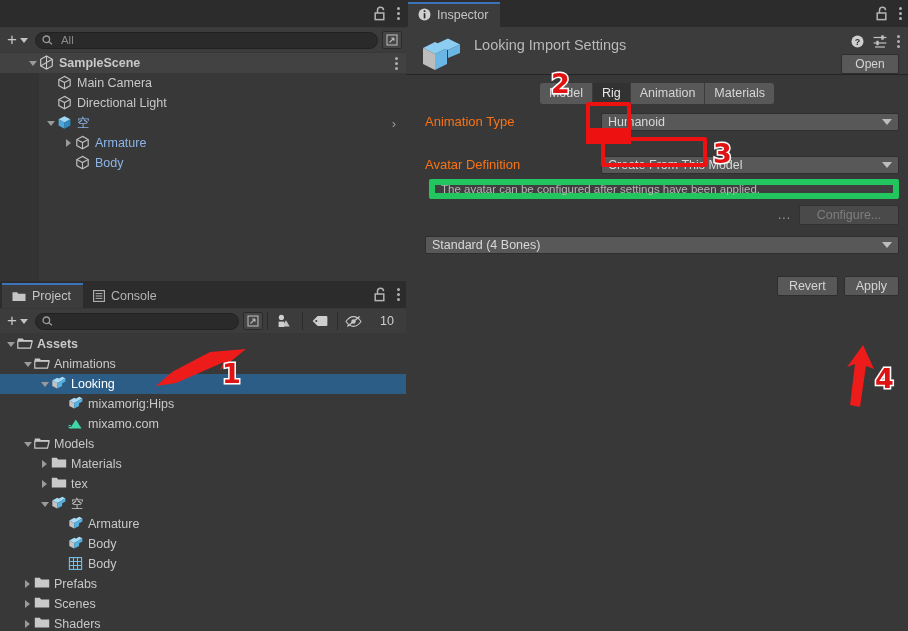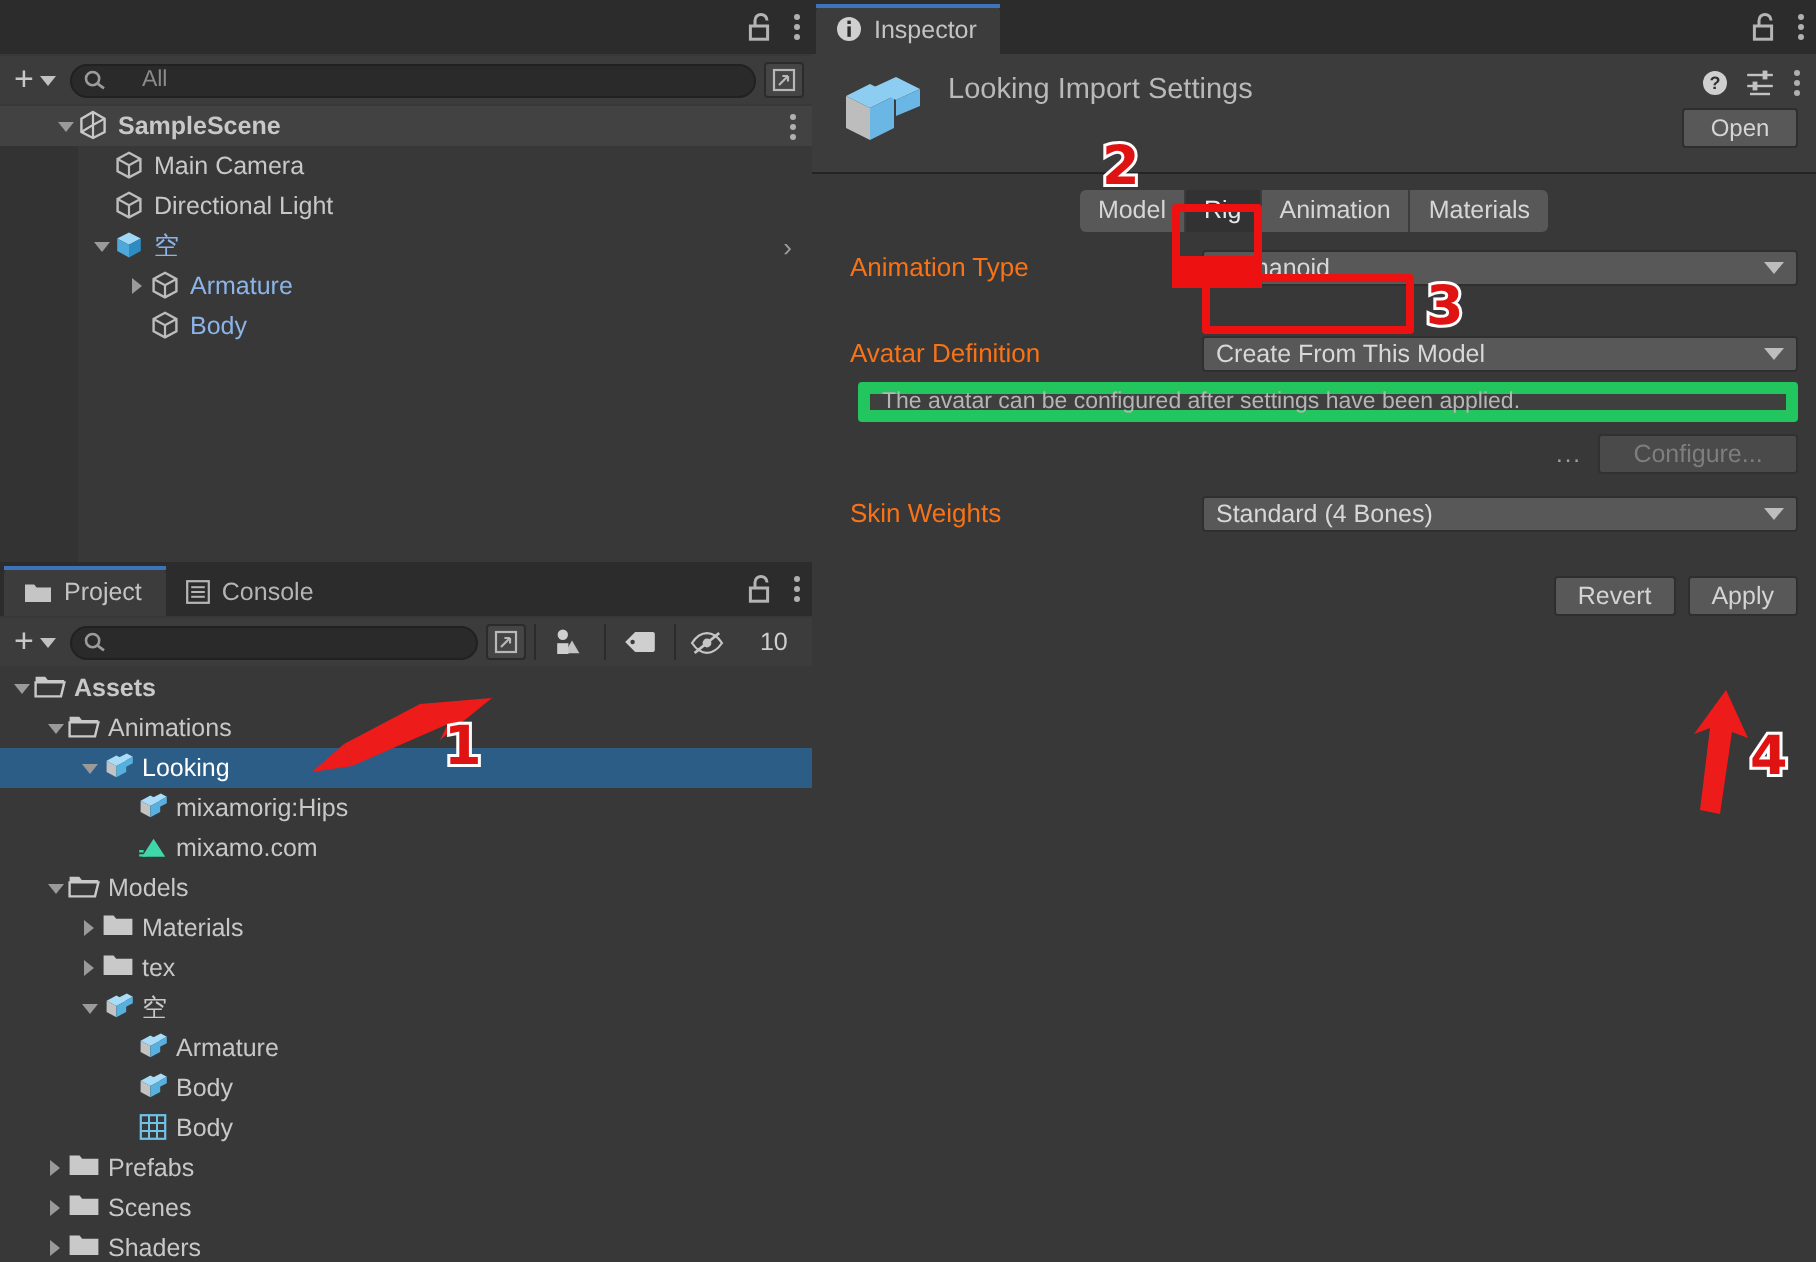--- a/index.html
+++ b/index.html
@@ -40,21 +40,21 @@
 
   
   .toolbar { display: flex; align-items: center; height: 24px; background: #3c3c3c;
              padding: 0 4px; gap: 4px; }
   .plus-btn { display: flex; align-items: center; gap: 3px; padding: 0 3px; }
   .plus-glyph { color: #c8c8c8; font-size: 17px; line-height: 14px; font-weight: 300; }
   .caret-d { width: 0; height: 0; border-left: 4px solid transparent;
              border-right: 4px solid transparent; border-top: 5px solid #c2c2c2; }
   .searchbox {
     flex: 1; height: 17px; background: #2a2a2a; border-radius: 9px;
-    display: flex; align-items: center; padding: 0 6px; gap: 18px;
+    display: flex; align-items: center; padding: 0 6px; gap: 8px;
     border: 1px solid #212121;
   }
   .searchbox .txt { font-size: 11.5px; color: #8a8a8a; }
   .sq-btn { width: 20px; height: 18px; background: #454545; border: 1px solid #2b2b2b;
             border-radius: 2px; display: flex; align-items: center; justify-content: center; }
 
   
   .treewrap { position: absolute; left: 0; right: 0; bottom: 0; overflow: hidden; }
   .row { height: 20px; display: flex; align-items: center; font-size: 12.5px;
          color: #c8c8c8; position: relative; white-space: nowrap; }
@@ -67,21 +67,21 @@
   .tri-r { width: 0; height: 0; border-top: 4.5px solid transparent;
            border-bottom: 4.5px solid transparent; border-left: 5px solid #9a9a9a; }
   .lbl { margin-left: 4px; }
   .lbl.blue { color: #8cb4e8; }
 
   
   .ic { width: 16px; height: 16px; flex: 0 0 16px; position: relative; }
 
   
   #inspector { background: #383838; }
-  .insp-head { height: 60px; position: relative; background: #3c3c3c;
+  .insp-head { height: 48px; position: relative; background: #3c3c3c;
                border-bottom: 1px solid #242424; }
   .insp-title { position: absolute; left: 68px; top: 10px; font-size: 14.5px; color: #b9b9b9; }
   .open-btn { position: absolute; right: 9px; top: 27px; width: 58px; height: 20px;
               background: #585858; border: 1px solid #2e2e2e; border-radius: 2px;
               color: #d4d4d4; font-size: 12px; display: flex; align-items: center;
               justify-content: center; }
   .tabs-row { height: 30px; display: flex; align-items: center; justify-content: center; }
   .seg { display: flex; height: 21px; }
   .seg div { display: flex; align-items: center; justify-content: center; padding: 0 9px;
              background: #585858; color: #d6d6d6; font-size: 12.5px;
@@ -318,21 +318,21 @@
         <svg width="17" height="13" viewBox="0 0 17 13">
           <path d="M1 6.5 C3.5 2.8 6 1.6 8.5 1.6 C11 1.6 13.5 2.8 16 6.5 C13.5 10.2 11 11.4 8.5 11.4 C6 11.4 3.5 10.2 1 6.5 z" fill="none" stroke="#c6c6c6" stroke-width="1.1"></path>
           <circle cx="8.5" cy="6.5" r="2.2" fill="#c6c6c6"></circle>
           <line x1="2.3" y1="11.5" x2="14.6" y2="1.5" stroke="#c6c6c6" stroke-width="1.4"></line>
         </svg>
       </span>
       <span style="font-size:12.5px;color:#cfcfcf;">10</span>
     </div>
   </div>
 
-  <div class="treewrap" style="top:53px;background:#383838;text-align:right;">
+  <div class="treewrap" style="top:53px;background:#383838;">
     <div id="p-rows" style="position:relative;">
         <div class="row">
           <span style="display:inline-block;width:4px;flex:0 0 4px;"></span>
           <span class="tw">
             <span class="tri-d"></span>
           </span>
           <span class="ic"><svg width="16" height="14" viewBox="0 0 16 14">
               <path d="M0.8 2.4 h4.8 l1.3 1.6 h8.2 v1.3 h-14.3 z" fill="#c9c9c9"></path>
               <path d="M0.8 5.2 h14.4 l-1.7 7 h-12.7 z" fill="none" stroke="#c9c9c9" stroke-width="1.2"></path>
             </svg></span>
@@ -589,21 +589,20 @@
   </div>
 
   <div class="helpbox">The avatar can be configured after settings have been applied.</div>
 
   <div class="cfg-row">
     <span class="dots">...</span>
     <div class="cfg-btn">Configure...</div>
   </div>
 
   <div class="frow" style="margin-top:8px;">
-    <div class="fname">Skin Weights</div>
     <div class="fval">
       <span>Standard (4 Bones)</span>
       <span class="arw"></span>
     </div>
   </div>
 
 
   <div class="btn-row" style="margin-top:20px;">
     <div class="btn">Revert</div>
     <div class="btn" id="apply-button">Apply</div>

